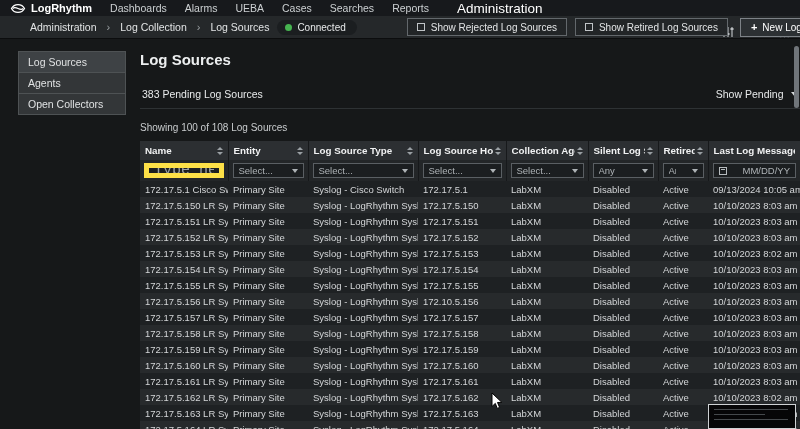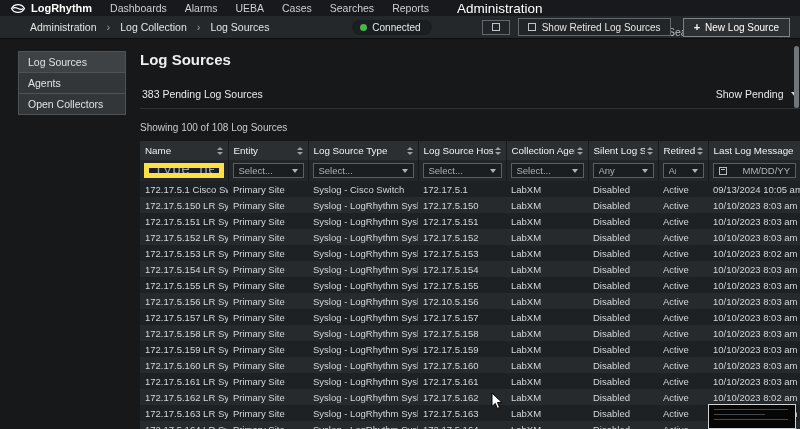--- a/index.html
+++ b/index.html
@@ -35,21 +35,21 @@
   .side-item:last-child { border-bottom:1px solid #4e5254; }
   .side-item.active { background:#3e4245; }
   .main { flex:1; padding-left:14px; padding-right:6px; }
   .page-title { font-size:15px; font-weight:bold; color:#eceeef; margin:0; }
   .pending-row { display:flex; align-items:center; margin-top:14px; padding:6px 2px 8px 2px; font-size:10.5px; color:#e8eaeb; border-bottom:1px solid #2e3234; }
   .show-pending { margin-left:auto; display:flex; align-items:center; gap:7px; color:#e8eaeb; }
   .chev-down { width:0; height:0; border-left:4px solid transparent; border-right:4px solid transparent; border-top:5px solid #d6d9da; display:inline-block; }
   .showing { margin-top:13px; font-size:10px; color:#c9ccce; }
   
   table { border-collapse:collapse; table-layout:fixed; width:660px; margin-top:8px; font-size:9.5px; }
-  thead th { background:#2c2f32; font-weight:normal; text-align:left; padding:4px 5px; font-size:9.8px; color:#f0f1f2; border-right:1px solid #17191b; white-space:nowrap; overflow:hidden;margin-top:8px; }
+  thead th { background:#2c2f32; font-weight:bold; text-align:left; padding:4px 5px; font-size:9.8px; color:#f0f1f2; border-right:1px solid #17191b; white-space:nowrap; overflow:hidden;margin-top:8px; }
   .th-inner { display:flex; align-items:center; justify-content:space-between; gap:2px; }
   .th-label { overflow:hidden; white-space:nowrap; }
   .sort { display:inline-flex; flex-direction:column; gap:2px; flex-shrink:0; }
   .sort .up { width:0; height:0; border-left:3px solid transparent; border-right:3px solid transparent; border-bottom:3.5px solid #9aa0a4; }
   .sort .dn { width:0; height:0; border-left:3px solid transparent; border-right:3px solid transparent; border-top:3.5px solid #9aa0a4; }
   .filter-row td { background:#232628; padding:3px 4px; border-right:1px solid #17191b; }
   .fin { width:100%; height:15px; border:5px solid #fde047; background:#1b1e20; color:#c9ccce; font-size:15px; padding:0 5px; font-family:Liberation Mono, monospace; }
   .fin::placeholder { color:#9ba0a3; }
   .fbox { display:flex; align-items:center; justify-content:space-between; border:1px solid #5a5f63; background:#1b1e20; padding:2px 5px; height:15px; color:#aeb3b6; gap:16px; }
   .fbox .txt { overflow:hidden; white-space:nowrap; }
@@ -127,20 +127,21 @@
   <span class="crumb-sep">›</span>
   <span class="crumb">Log Sources</span>
 
   <span class="badge">
     <span class="dot"></span>
     <span>Connected</span>
   </span>
 
   <button class="chk-btn">
     <span class="chk-box"></span>
+    <span>Show Rejected Log Sources</span>
   </button>
   <button class="chk-btn">
     <span class="chk-box"></span>
     <span>Show Retired Log Sources</span>
   </button>
   <button class="new-btn">
     <span class="plus">+</span>
     <span>New Log Source</span>
   </button>
 </div>

